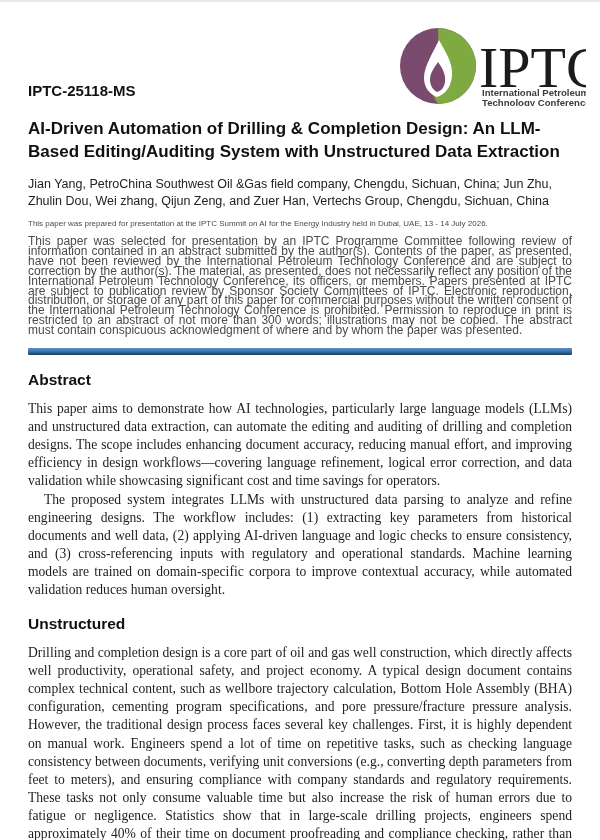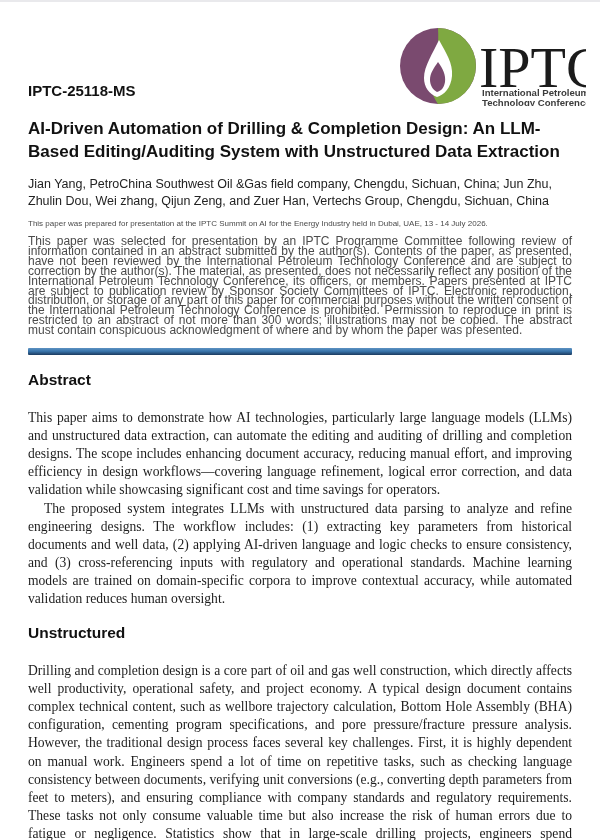--- a/index.html
+++ b/index.html
@@ -78,21 +78,21 @@
     font-weight: bold;
     color: #111;
   }
   .body-para {
     font-family: "Liberation Serif", serif;
     font-size: 13.6px;
     line-height: 18.1px;
     color: #1d1d1d;
     text-align: justify;
   }
-  .first-para { margin-top: 20px; }
+  .first-para { margin-top: 11px; }
   .indented { text-indent: 16px; }
   
   .logo .wordmark {
     font-family: "Liberation Serif", serif;
     fill: #1b1b1b;
   }
   .logo .logo-sub {
     font-family: "Liberation Sans", sans-serif;
     font-weight: bold;
     fill: #3c3c3c;

